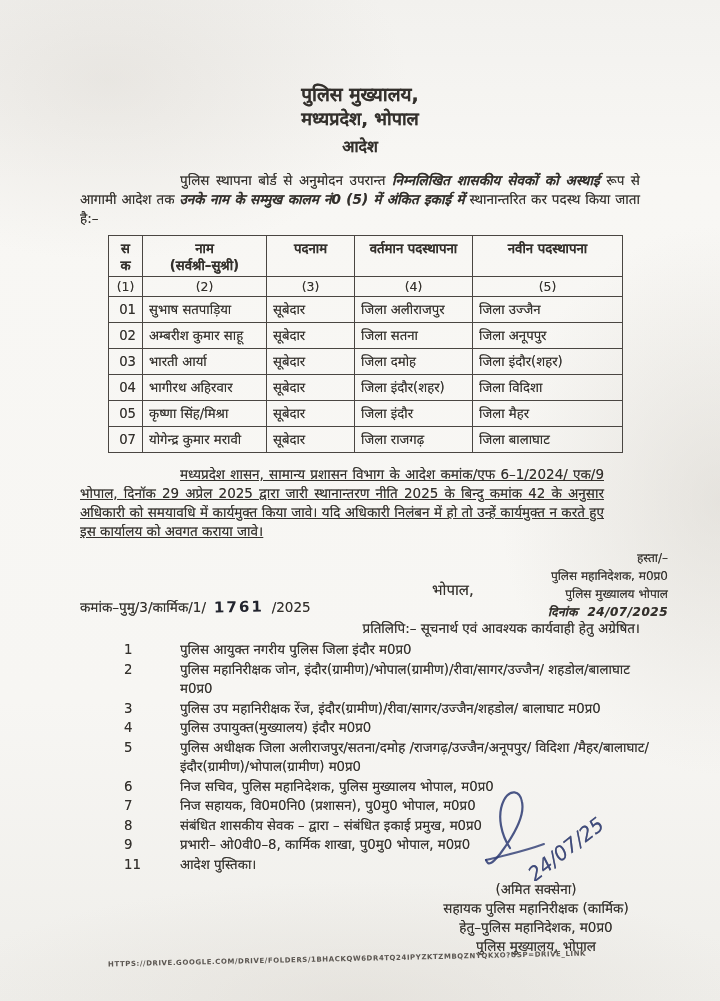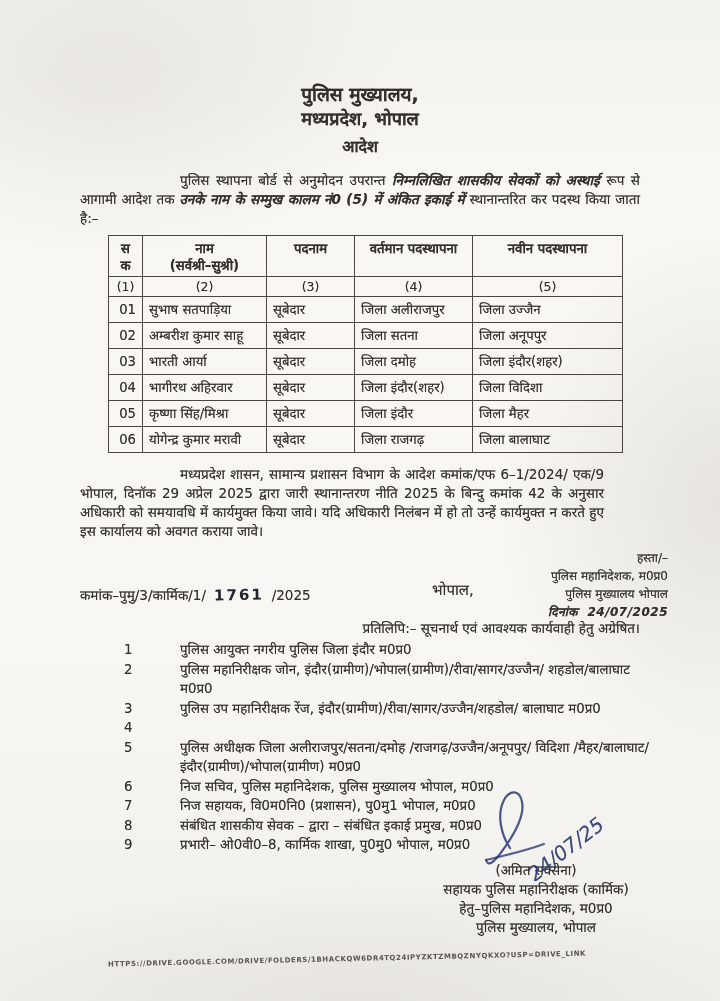--- a/index.html
+++ b/index.html
@@ -31,25 +31,25 @@
   table.move td, table.move th { border:1.4px solid #4a4642; padding:2px 6px; vertical-align:top; }
   table.move th { font-weight:bold; text-align:center; line-height:17px; padding-top:4px; }
   th.c-sn  { width:34px; }
   th.c-name{ width:124px; }
   th.c-post{ width:88px; }
   th.c-cur { width:118px; }
   th.c-new { width:150px; }
   .numrow td { text-align:center; font-size:12.5px; padding:1px 2px 3px 2px; }
   .datarow td { line-height:21px; padding-top:3px; padding-bottom:3px; }
   .datarow td.sn { text-align:right; }
-  .para2 { margin:12px 116px 0 80px; }
+  .para2 { margin:12px 116px 0 80px;text-decoration:underline; }
   .sig-zone { position:relative; height:76px; }
   .sig1 { position:absolute; top:8px; right:52px; width:230px; text-align:right; font-size:12px; line-height:18px; }
   .sig-date { font-weight:bold; font-style:italic; letter-spacing:0.5px; }
-  .refline { position:absolute; left:80px; bottom:13px; font-size:13.5px; }
+  .refline { position:absolute; left:80px; bottom:1px; font-size:13.5px; }
   .hw-num { font-weight:bold; font-size:15px; letter-spacing:2px; color:#22242e; display:inline-block; transform:rotate(-1deg); padding:0 8px; text-shadow:none; }
   .ref-place { position:absolute; left:432px; bottom:18px; font-size:15px; }
   .copyline { margin:2px 80px 0 80px; font-size:13.5px;text-align:right; }
   .dist { margin:3px 60px 0 124px; font-size:13.3px; }
   .dist-item { display:flex; line-height:19.5px; }
   .dist-num { width:56px; flex:0 0 56px; }
   .dist-text { flex:1; }
   .sig2 { width:280px; margin:6px 44px 0 auto; text-align:center; font-size:13.5px; line-height:19px; }
   .scribble { position:absolute; left:482px; top:786px; pointer-events:none; }
   .footer-url {
@@ -116,21 +116,21 @@
       <td>जिला विदिशा</td>
     </tr>
     <tr class="datarow">
       <td class="sn">05</td>
       <td>कृष्णा सिंह/मिश्रा</td>
       <td>सूबेदार</td>
       <td>जिला इंदौर</td>
       <td>जिला मैहर</td>
     </tr>
     <tr class="datarow">
-      <td class="sn">06</td>
+      <td class="sn">07</td>
       <td>योगेन्द्र कुमार मरावी</td>
       <td>सूबेदार</td>
       <td>जिला राजगढ़</td>
       <td>जिला बालाघाट</td>
     </tr>
   </tbody>
     </table>
 
   <p class="para para2"><span class="indent"></span><span>मध्यप्रदेश शासन, सामान्य प्रशासन विभाग के आदेश कमांक/एफ 6–1/2024/ एक/9 भोपाल, दिनॉक 29 अप्रेल 2025 द्वारा जारी स्थानान्तरण नीति 2025 के बिन्दु कमांक 42 के अनुसार अधिकारी को समयावधि में कार्यमुक्त किया जावे। यदि अधिकारी निलंबन में हो तो उन्हें कार्यमुक्त न करते हुए इस कार्यालय को अवगत कराया जावे।</span></p>
 
@@ -155,40 +155,45 @@
     <div class="dist-item">
         <span class="dist-num">2</span>
         <span class="dist-text">पुलिस महानिरीक्षक जोन, इंदौर(ग्रामीण)/भोपाल(ग्रामीण)/रीवा/सागर/उज्जैन/ शहडोल/बालाघाट म0प्र0</span>
       </div>
     <div class="dist-item">
         <span class="dist-num">3</span>
         <span class="dist-text">पुलिस उप महानिरीक्षक रेंज, इंदौर(ग्रामीण)/रीवा/सागर/उज्जैन/शहडोल/ बालाघाट म0प्र0</span>
       </div>
     <div class="dist-item">
         <span class="dist-num">4</span>
+        <span class="dist-text">पुलिस उपायुक्त(मुख्यालय) इंदौर म0प्र0</span>
       </div>
     <div class="dist-item">
         <span class="dist-num">5</span>
         <span class="dist-text">पुलिस अधीक्षक जिला अलीराजपुर/सतना/दमोह /राजगढ़/उज्जैन/अनूपपुर/ विदिशा /मैहर/बालाघाट/इंदौर(ग्रामीण)/भोपाल(ग्रामीण) म0प्र0</span>
       </div>
     <div class="dist-item">
         <span class="dist-num">6</span>
         <span class="dist-text">निज सचिव, पुलिस महानिदेशक, पुलिस मुख्यालय भोपाल, म0प्र0</span>
       </div>
     <div class="dist-item">
         <span class="dist-num">7</span>
-        <span class="dist-text">निज सहायक, वि0म0नि0 (प्रशासन), पु0मु1 भोपाल, म0प्र0</span>
+        <span class="dist-text">निज सहायक, वि0म0नि0 (प्रशासन), पु0मु0 भोपाल, म0प्र0</span>
       </div>
     <div class="dist-item">
         <span class="dist-num">8</span>
         <span class="dist-text">संबंधित शासकीय सेवक – द्वारा – संबंधित इकाई प्रमुख, म0प्र0</span>
       </div>
     <div class="dist-item">
         <span class="dist-num">9</span>
         <span class="dist-text">प्रभारी– ओ0वी0–8, कार्मिक शाखा, पु0मु0 भोपाल, म0प्र0</span>
+      </div>
+    <div class="dist-item">
+        <span class="dist-num">11</span>
+        <span class="dist-text">आदेश पुस्तिका।</span>
       </div>
   </div>
 
   <svg class="scribble" width="200" height="95" viewBox="0 0 200 95">
     <path d="M28,62 C20,50 14,30 22,14 C28,3 38,4 40,16 C43,30 30,52 18,68 C10,78 6,80 4,74" fill="none" stroke="#2c3a72" stroke-width="2.2" stroke-linecap="round" opacity="0.85"></path>
     <path d="M4,74 C20,70 40,66 62,58" fill="none" stroke="#2c3a72" stroke-width="2" stroke-linecap="round" opacity="0.8"></path>
     <text x="34" y="78" transform="rotate(-38 70 60)" font-size="20" font-style="italic" fill="#2c3a72" opacity="0.9" font-family="DejaVu Sans, sans-serif">24/07/25</text>
   </svg>
 
   <div class="sig2">

